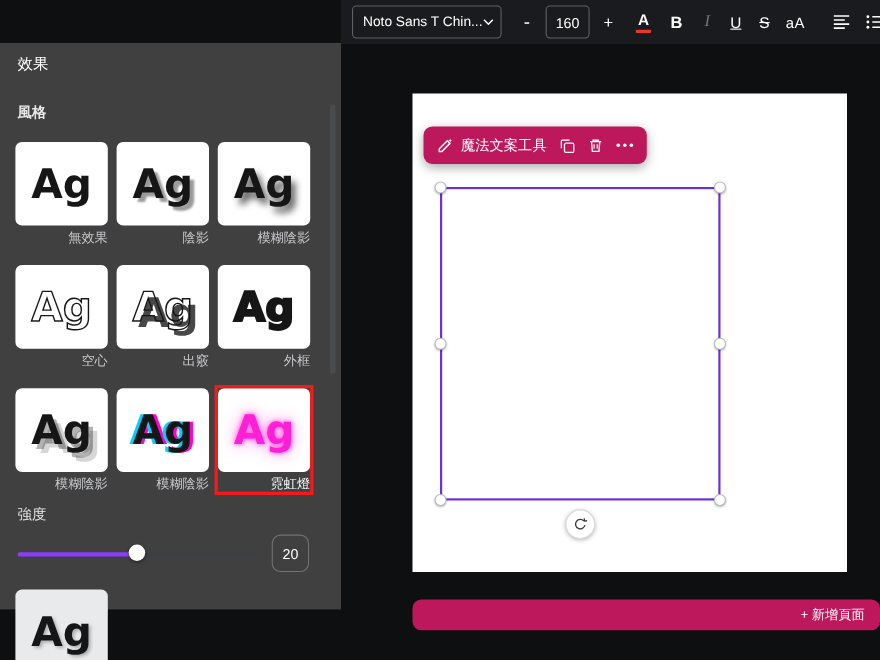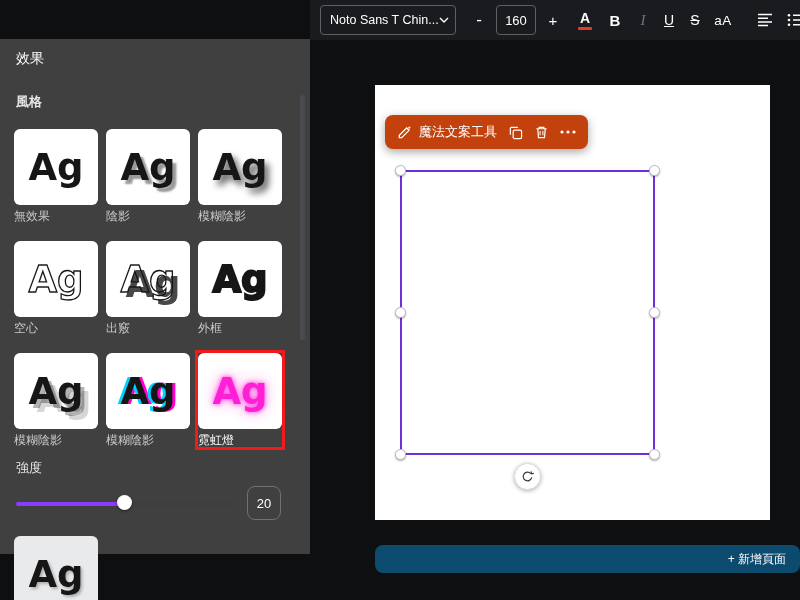--- a/index.html
+++ b/index.html
@@ -10,21 +10,21 @@
   
   .sidebar { position:absolute; left:0; top:0; width:310px; height:515px; background:#404040;margin-top:39px; }
   .panel-title { position:absolute; left:16px; top:11px; font-size:14px; font-weight:500; color:#ffffff; }
   .section-label { position:absolute; left:16px; top:54px; font-size:13px; color:#e6e7e9;font-weight:bold; }
   .fx-grid { position:absolute; left:14px; top:90px; width:268px; display:grid;
              grid-template-columns:repeat(3,84px); gap:18px 8px; }
   .fx-item { width:84px; height:94px; position:relative; cursor:pointer; }
   .fx-item.selected { outline:3px solid #f21b1b; }
   .fx-tile { width:84px; height:76px; background:#ffffff; border-radius:6px;
              display:flex; align-items:center; justify-content:center; overflow:hidden; }
-  .fx-label { margin-top:5px; text-align:left; font-size:12px; color:#c7c8cb; line-height:13px; }
+  .fx-label { margin-top:5px; text-align:right; font-size:12px; color:#c7c8cb; line-height:13px; }
   .fx-item.selected .fx-label { color:#ffffff; }
   .ag { font-family:"DejaVu Sans",sans-serif; font-weight:700; font-size:37px; color:#161616; line-height:1; }
   .fx1 .ag { text-shadow:4px 4px 2px rgba(0,0,0,.40); }
   .fx2 .ag { text-shadow:4px 5px 7px rgba(0,0,0,.65); }
   .fx3 .ag { color:transparent; -webkit-text-stroke:1.3px #161616; font-weight:600; }
   .fx4 .ag { color:transparent; -webkit-text-stroke:1.3px #161616; font-weight:600; text-shadow:5px 5px 0 rgba(40,40,40,.85); }
   .fx5 .ag { -webkit-text-stroke:2px #161616; }
   .fx6 .ag { text-shadow:4px 4px 0 rgba(0,0,0,.30), 8px 8px 0 rgba(0,0,0,.16); }
   .fx7 .ag { text-shadow:-3px 0 0 #00d2ff, 3px 0 0 #ff00d0; }
   .fx8 .ag { color:#ff1fd6; text-shadow:0 0 5px rgba(255,31,214,.85), 0 0 14px rgba(255,31,214,.5); }
@@ -65,38 +65,38 @@
   .btn-underline { left:346px; font-size:14px; text-decoration:underline; }
   .btn-strike { left:372px; font-size:14px; text-decoration:line-through; }
   .btn-case { left:400px; font-size:13.5px; letter-spacing:.5px; }
   .btn-align { left:442px; }
   .btn-list { left:472px; }
 
   
   .canvas { position:absolute; left:310px; top:40px; width:490px; height:560px; background:#0e0f11; overflow:hidden; }
   .page { position:absolute; left:65px; top:45px; width:395px; height:435px; background:#ffffff; }
   .float-toolbar { position:absolute; left:10px; top:30px; height:34px; display:inline-flex; align-items:center;
-                   gap:11px; padding:0 12px; background:#c2410c; border-radius:8px;
+                   gap:11px; padding:0 12px; background:#be185d; border-radius:8px;
                    box-shadow:0 3px 10px rgba(0,0,0,.35); z-index:5; }
   .ft-btn { display:flex; align-items:center; gap:7px; color:#ffffff; font-size:13px; cursor:pointer; white-space:nowrap; }
   .selection { position:absolute; left:25px; top:85px; width:255px; height:285px;
                border:2px solid #6e30d9; cursor:move; }
   .neon-text { position:absolute; inset:0; display:flex; flex-direction:column; justify-content:space-evenly; }
   .neon-line { font-size:88px; line-height:1; font-weight:700; padding-left:8px; letter-spacing:56px;
                white-space:nowrap; color:rgba(255,185,185,.75); -webkit-text-stroke:2.5px #ff9292;
                text-shadow:0 0 8px #ffa4a4, 0 0 22px rgba(255,130,130,.8), 0 0 45px rgba(255,140,140,.45); }
   .handle { position:absolute; width:11px; height:11px; background:#ffffff; border:1px solid #b7bac0;
             border-radius:50%; box-shadow:0 1px 2px rgba(0,0,0,.3); cursor:pointer; }
   .h-tl { left:-7px; top:-7px; } .h-tr { right:-7px; top:-7px; }
   .h-bl { left:-7px; bottom:-7px; } .h-br { right:-7px; bottom:-7px; }
   .h-ml { left:-7px; top:calc(50% - 6px); } .h-mr { right:-7px; top:calc(50% - 6px); }
   .rotate-handle { position:absolute; left:139px; top:378px; width:27px; height:27px; border-radius:50%;
                    background:#ffffff; border:1px solid #d8dade; box-shadow:0 1px 4px rgba(0,0,0,.3);
                    display:flex; align-items:center; justify-content:center; cursor:grab; }
-  .add-page-bar { position:absolute; left:65px; top:505px; width:425px; height:28px; background:#0c4a6e;
+  .add-page-bar { position:absolute; left:65px; top:505px; width:425px; height:28px; background:#be185d;
                   border-radius:8px; display:flex; align-items:center; justify-content:flex-end;
                   padding-right:14px; color:#ffffff; font-size:12px; cursor:pointer; }
   svg { display:block; }
 </style>
 </head>
 <body>
 
 <div class="app">
 
   <aside class="sidebar">

